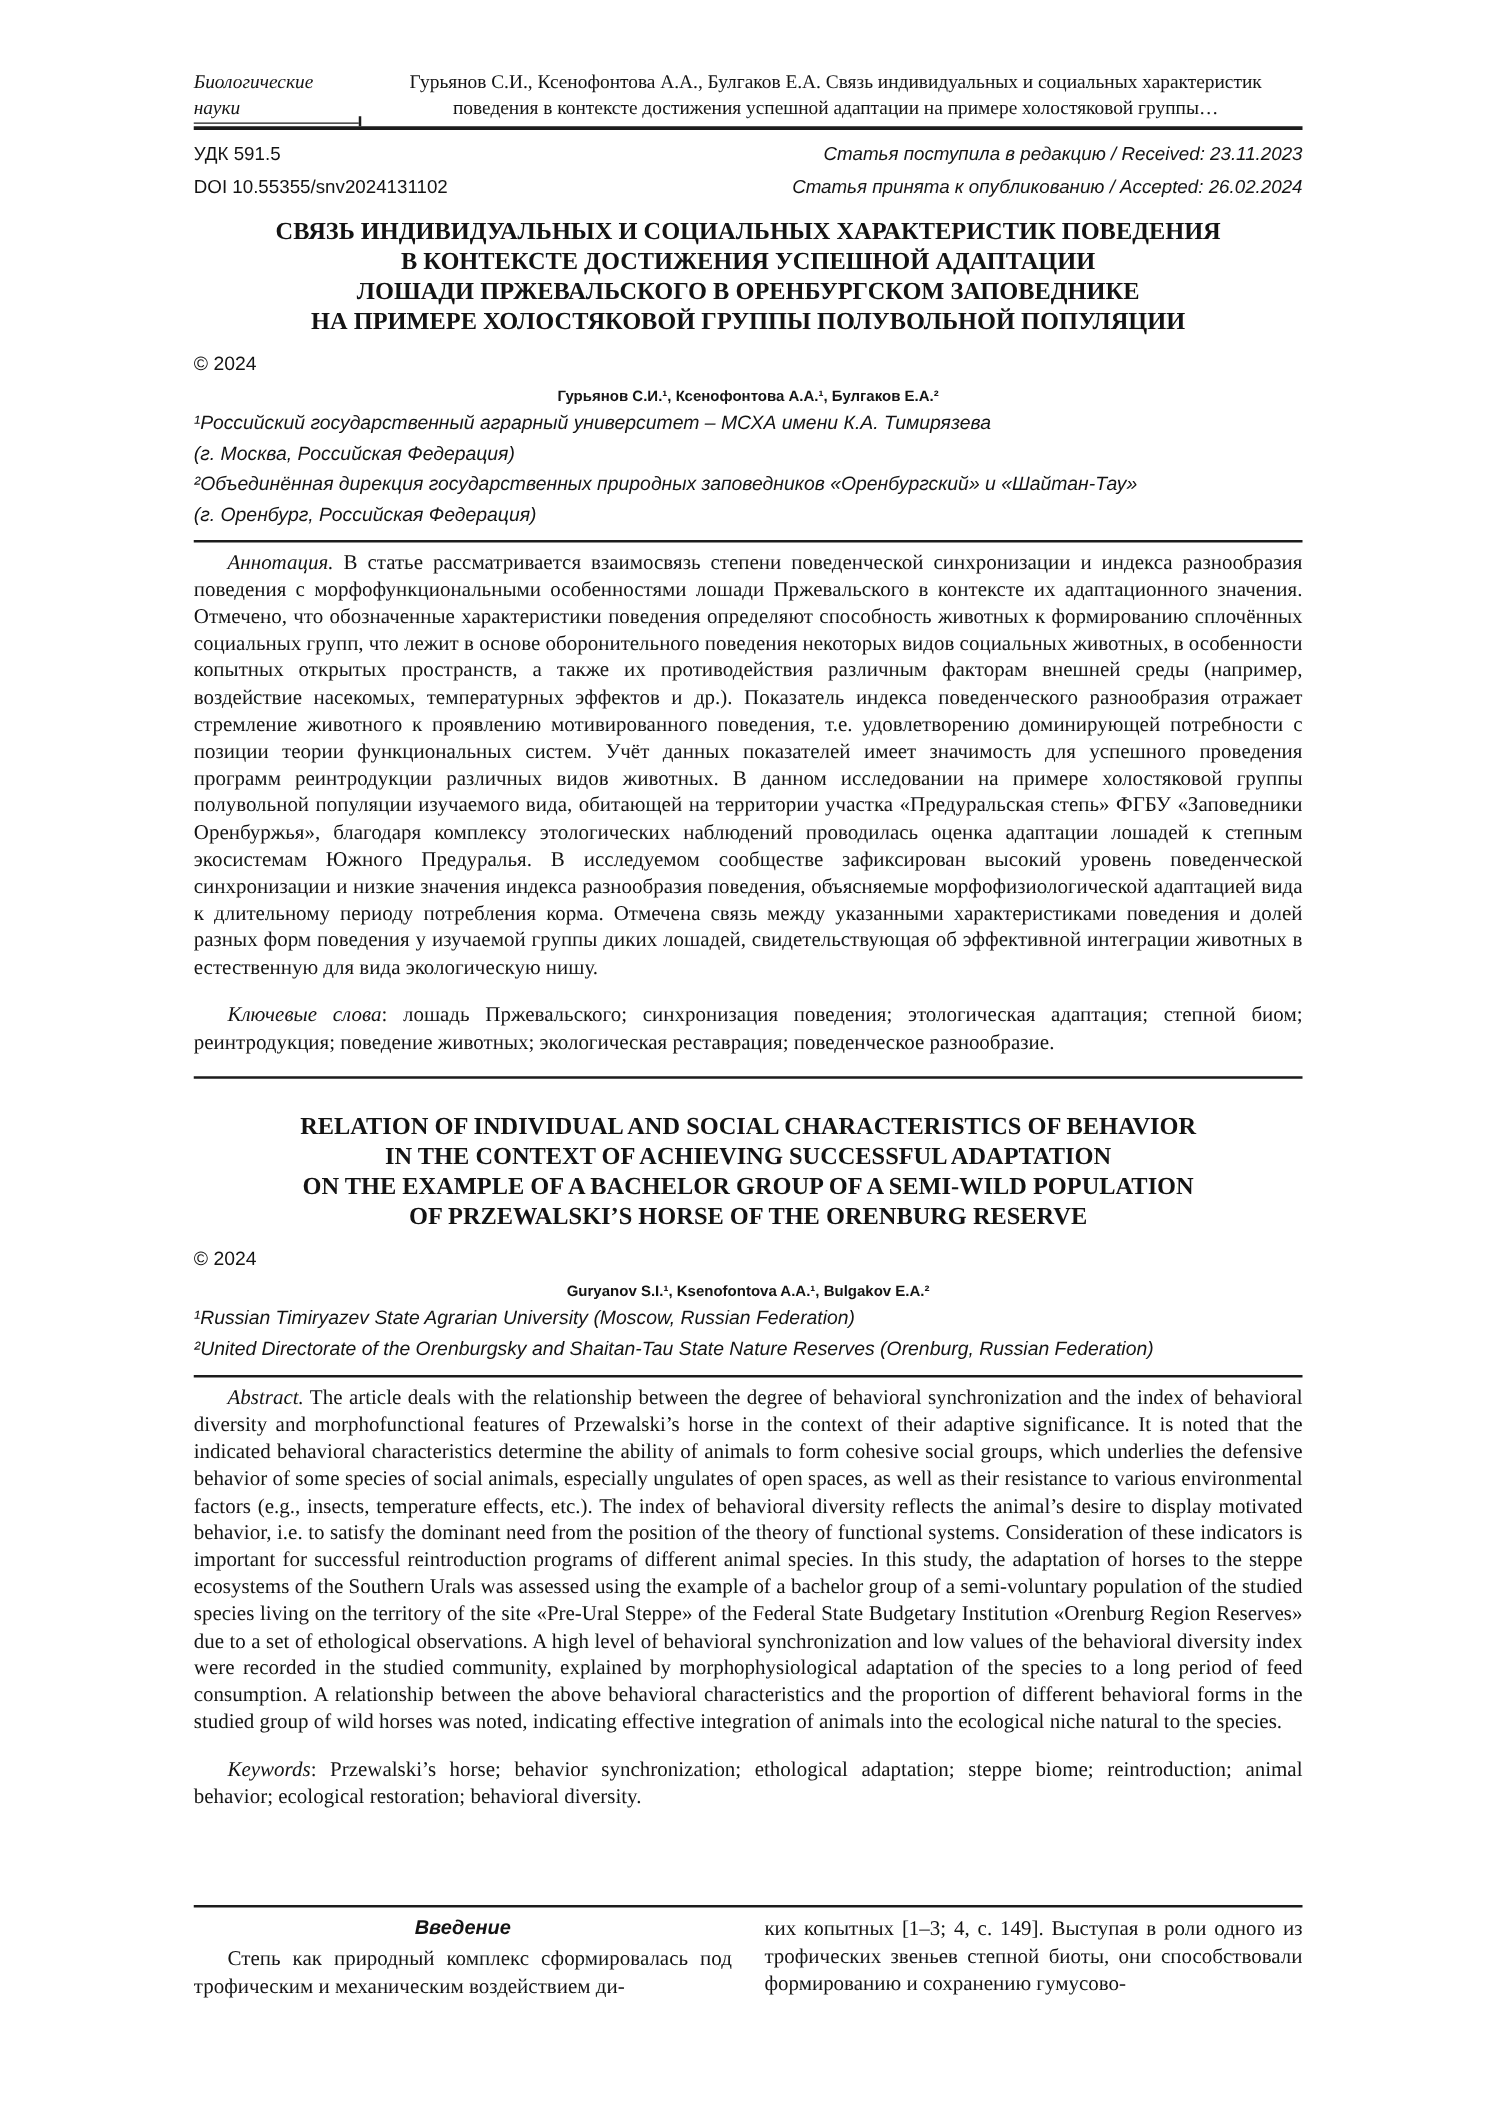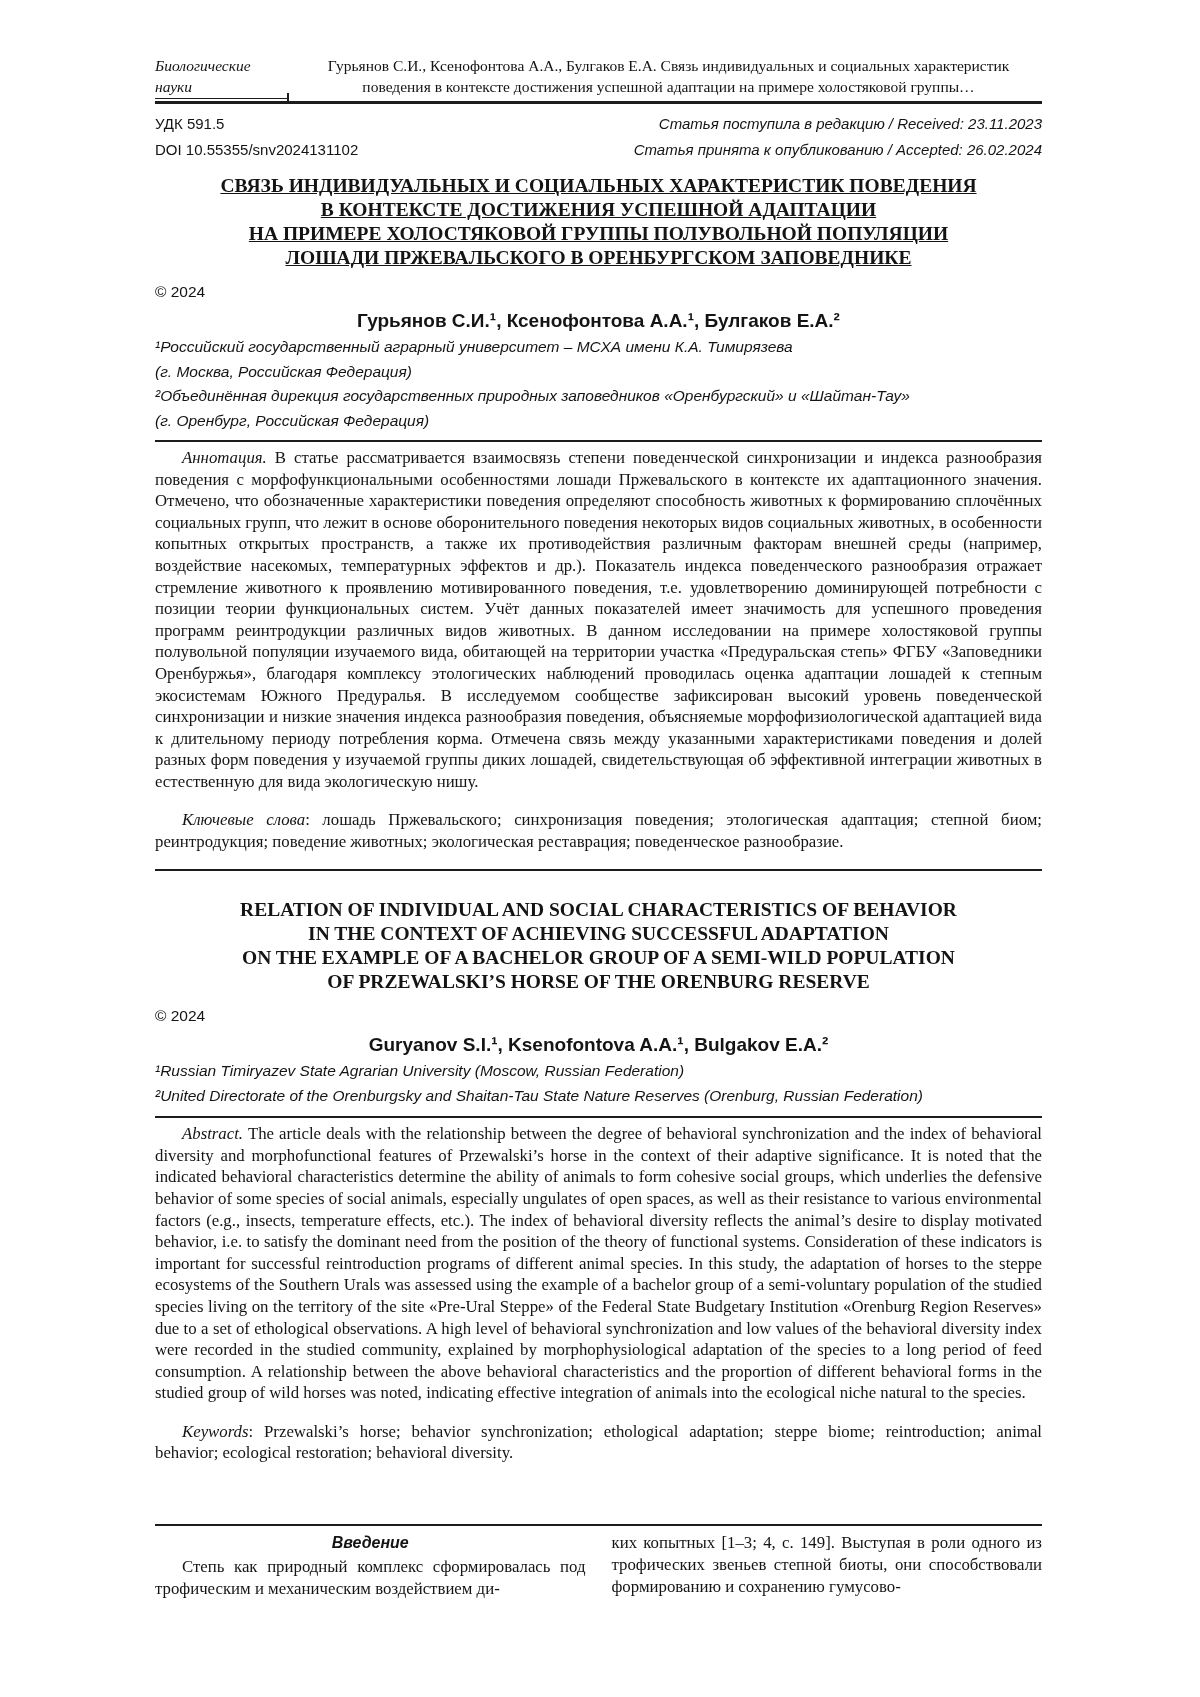--- a/index.html
+++ b/index.html
@@ -20,26 +20,26 @@
   .rh-tick { position:absolute; left:132px; bottom:0; height:8px; border-left:2px solid #1c1c1c; }
   .rh-citation { flex:1; text-align:center; font-size:15.5px; line-height:21px; padding-left:8px; }
   
   .meta-row { display:flex; justify-content:space-between; align-items:baseline;
               font-family:"Liberation Sans", sans-serif; font-size:15px; }
   .meta-row.first { margin-top:11px; }
   .meta-row.second { margin-top:9px; }
   .meta-right { font-style:italic; }
   
   .article-title { text-align:center; font-weight:bold; font-size:19.5px; line-height:24px; }
-  .article-title.ru { margin-top:16px;text-decoration:underline; }
+  .article-title.ru { margin-top:16px; }
   .article-title.en { margin-top:27px; }
   
   .copyright { font-family:Liberation Sans, sans-serif; font-size:15.5px; margin-top:13px; }
   .authors { text-align:center; font-family:"Liberation Sans", sans-serif; font-weight:bold;
-             font-size:19px; margin-top:9px; }
+             font-size:12px; margin-top:9px; }
   .affiliations { font-family:"Liberation Sans", sans-serif; font-style:italic;
                   font-size:15.5px; line-height:24.5px; margin-top:3px; }
   
   .rule { border-top:2px solid #1c1c1c; }
   .rule.r-ru-top { margin-top:7px; }
   .rule.r-ru-bottom { margin-top:9px; }
   .rule.r-en-top { margin-top:8px; }
   
   .abstract { font-size:16.8px; line-height:21.6px; text-align:justify; text-indent:27px; margin-top:5px; }
   .keywords { font-size:16.8px; line-height:21.6px; text-align:justify; text-indent:27px; }
@@ -80,22 +80,22 @@
     <div class="meta-right">Статья поступила в редакцию / Received: 23.11.2023</div>
   </div>
   <div class="meta-row second">
     <div>DOI 10.55355/snv2024131102</div>
     <div class="meta-right">Статья принята к опубликованию / Accepted: 26.02.2024</div>
   </div>
 
   <div class="article-title ru">
     <div>СВЯЗЬ ИНДИВИДУАЛЬНЫХ И СОЦИАЛЬНЫХ ХАРАКТЕРИСТИК ПОВЕДЕНИЯ</div>
     <div>В КОНТЕКСТЕ ДОСТИЖЕНИЯ УСПЕШНОЙ АДАПТАЦИИ</div>
+    <div>ЛОШАДИ ПРЖЕВАЛЬСКОГО В ОРЕНБУРГСКОМ ЗАПОВЕДНИКЕ</div>
     <div>НА ПРИМЕРЕ ХОЛОСТЯКОВОЙ ГРУППЫ ПОЛУВОЛЬНОЙ ПОПУЛЯЦИИ</div>
-    <div>ЛОШАДИ ПРЖЕВАЛЬСКОГО В ОРЕНБУРГСКОМ ЗАПОВЕДНИКЕ</div>
   </div>
 
   <div class="copyright">© 2024</div>
 
   <div class="authors">Гурьянов С.И.¹, Ксенофонтова А.А.¹, Булгаков Е.А.²</div>
 
   <div class="affiliations">
     <div>¹Российский государственный аграрный университет – МСХА имени К.А. Тимирязева</div>
     <div>(г. Москва, Российская Федерация)</div>
     <div>²Объединённая дирекция государственных природных заповедников «Оренбургский» и «Шайтан-Тау»</div>

